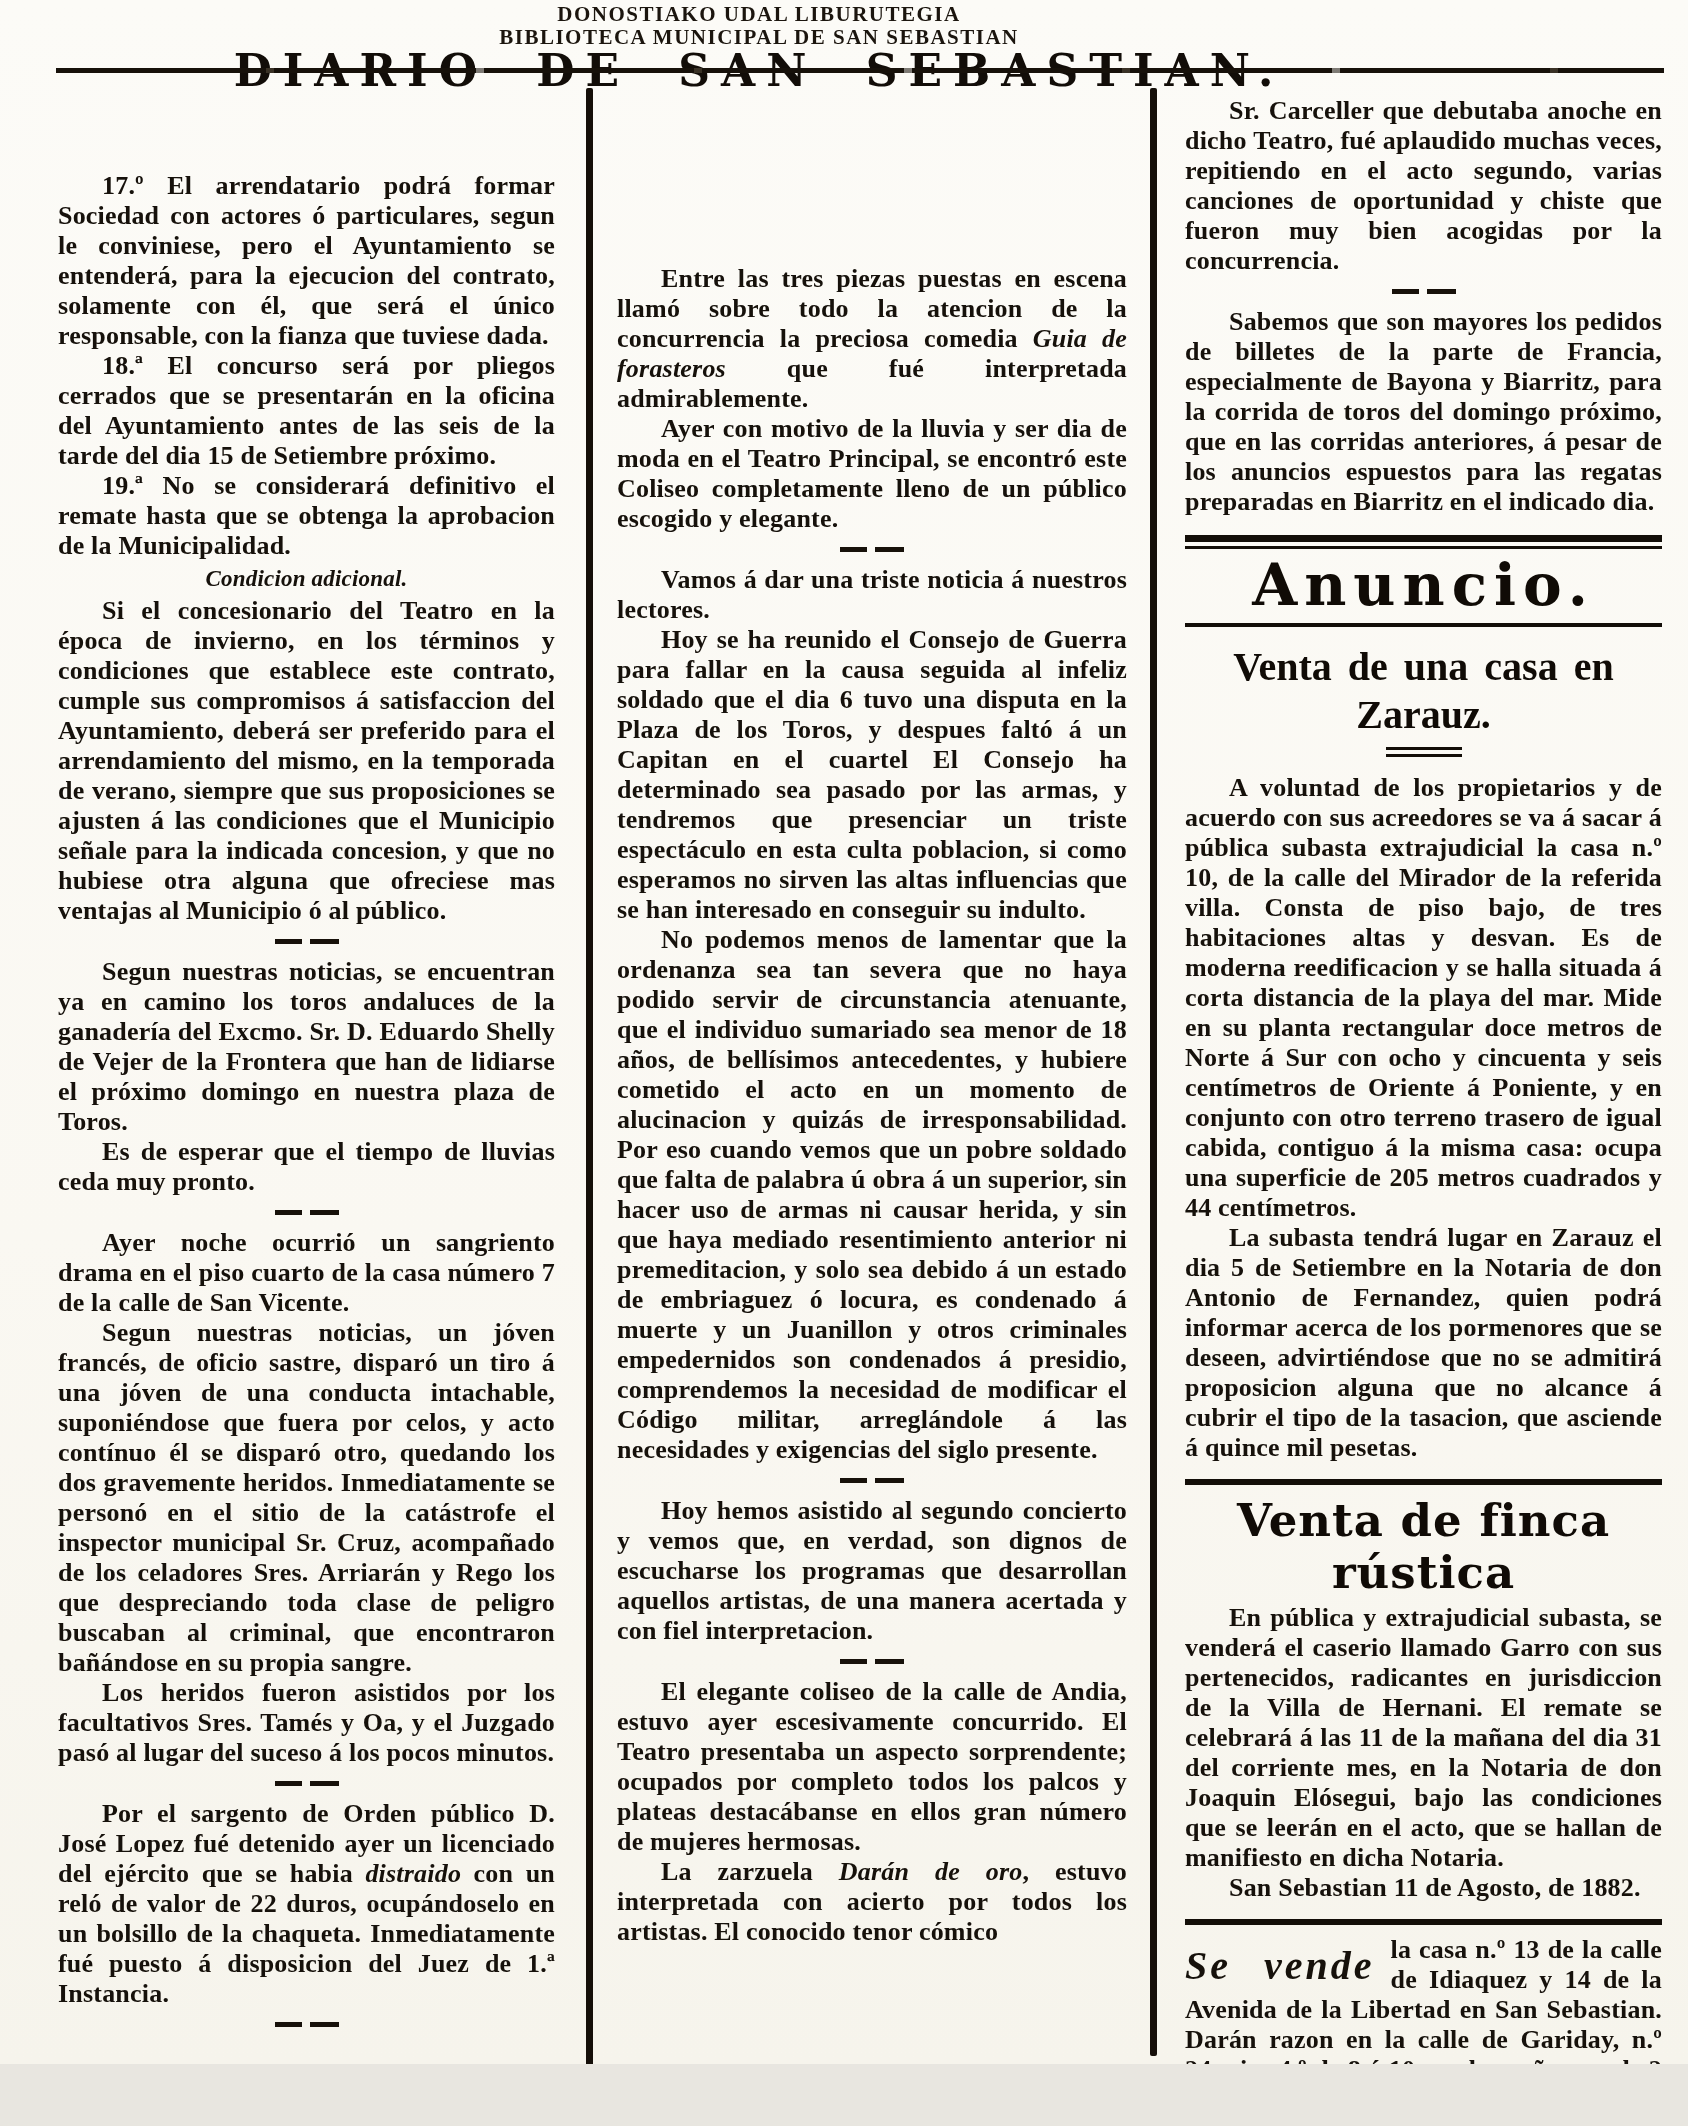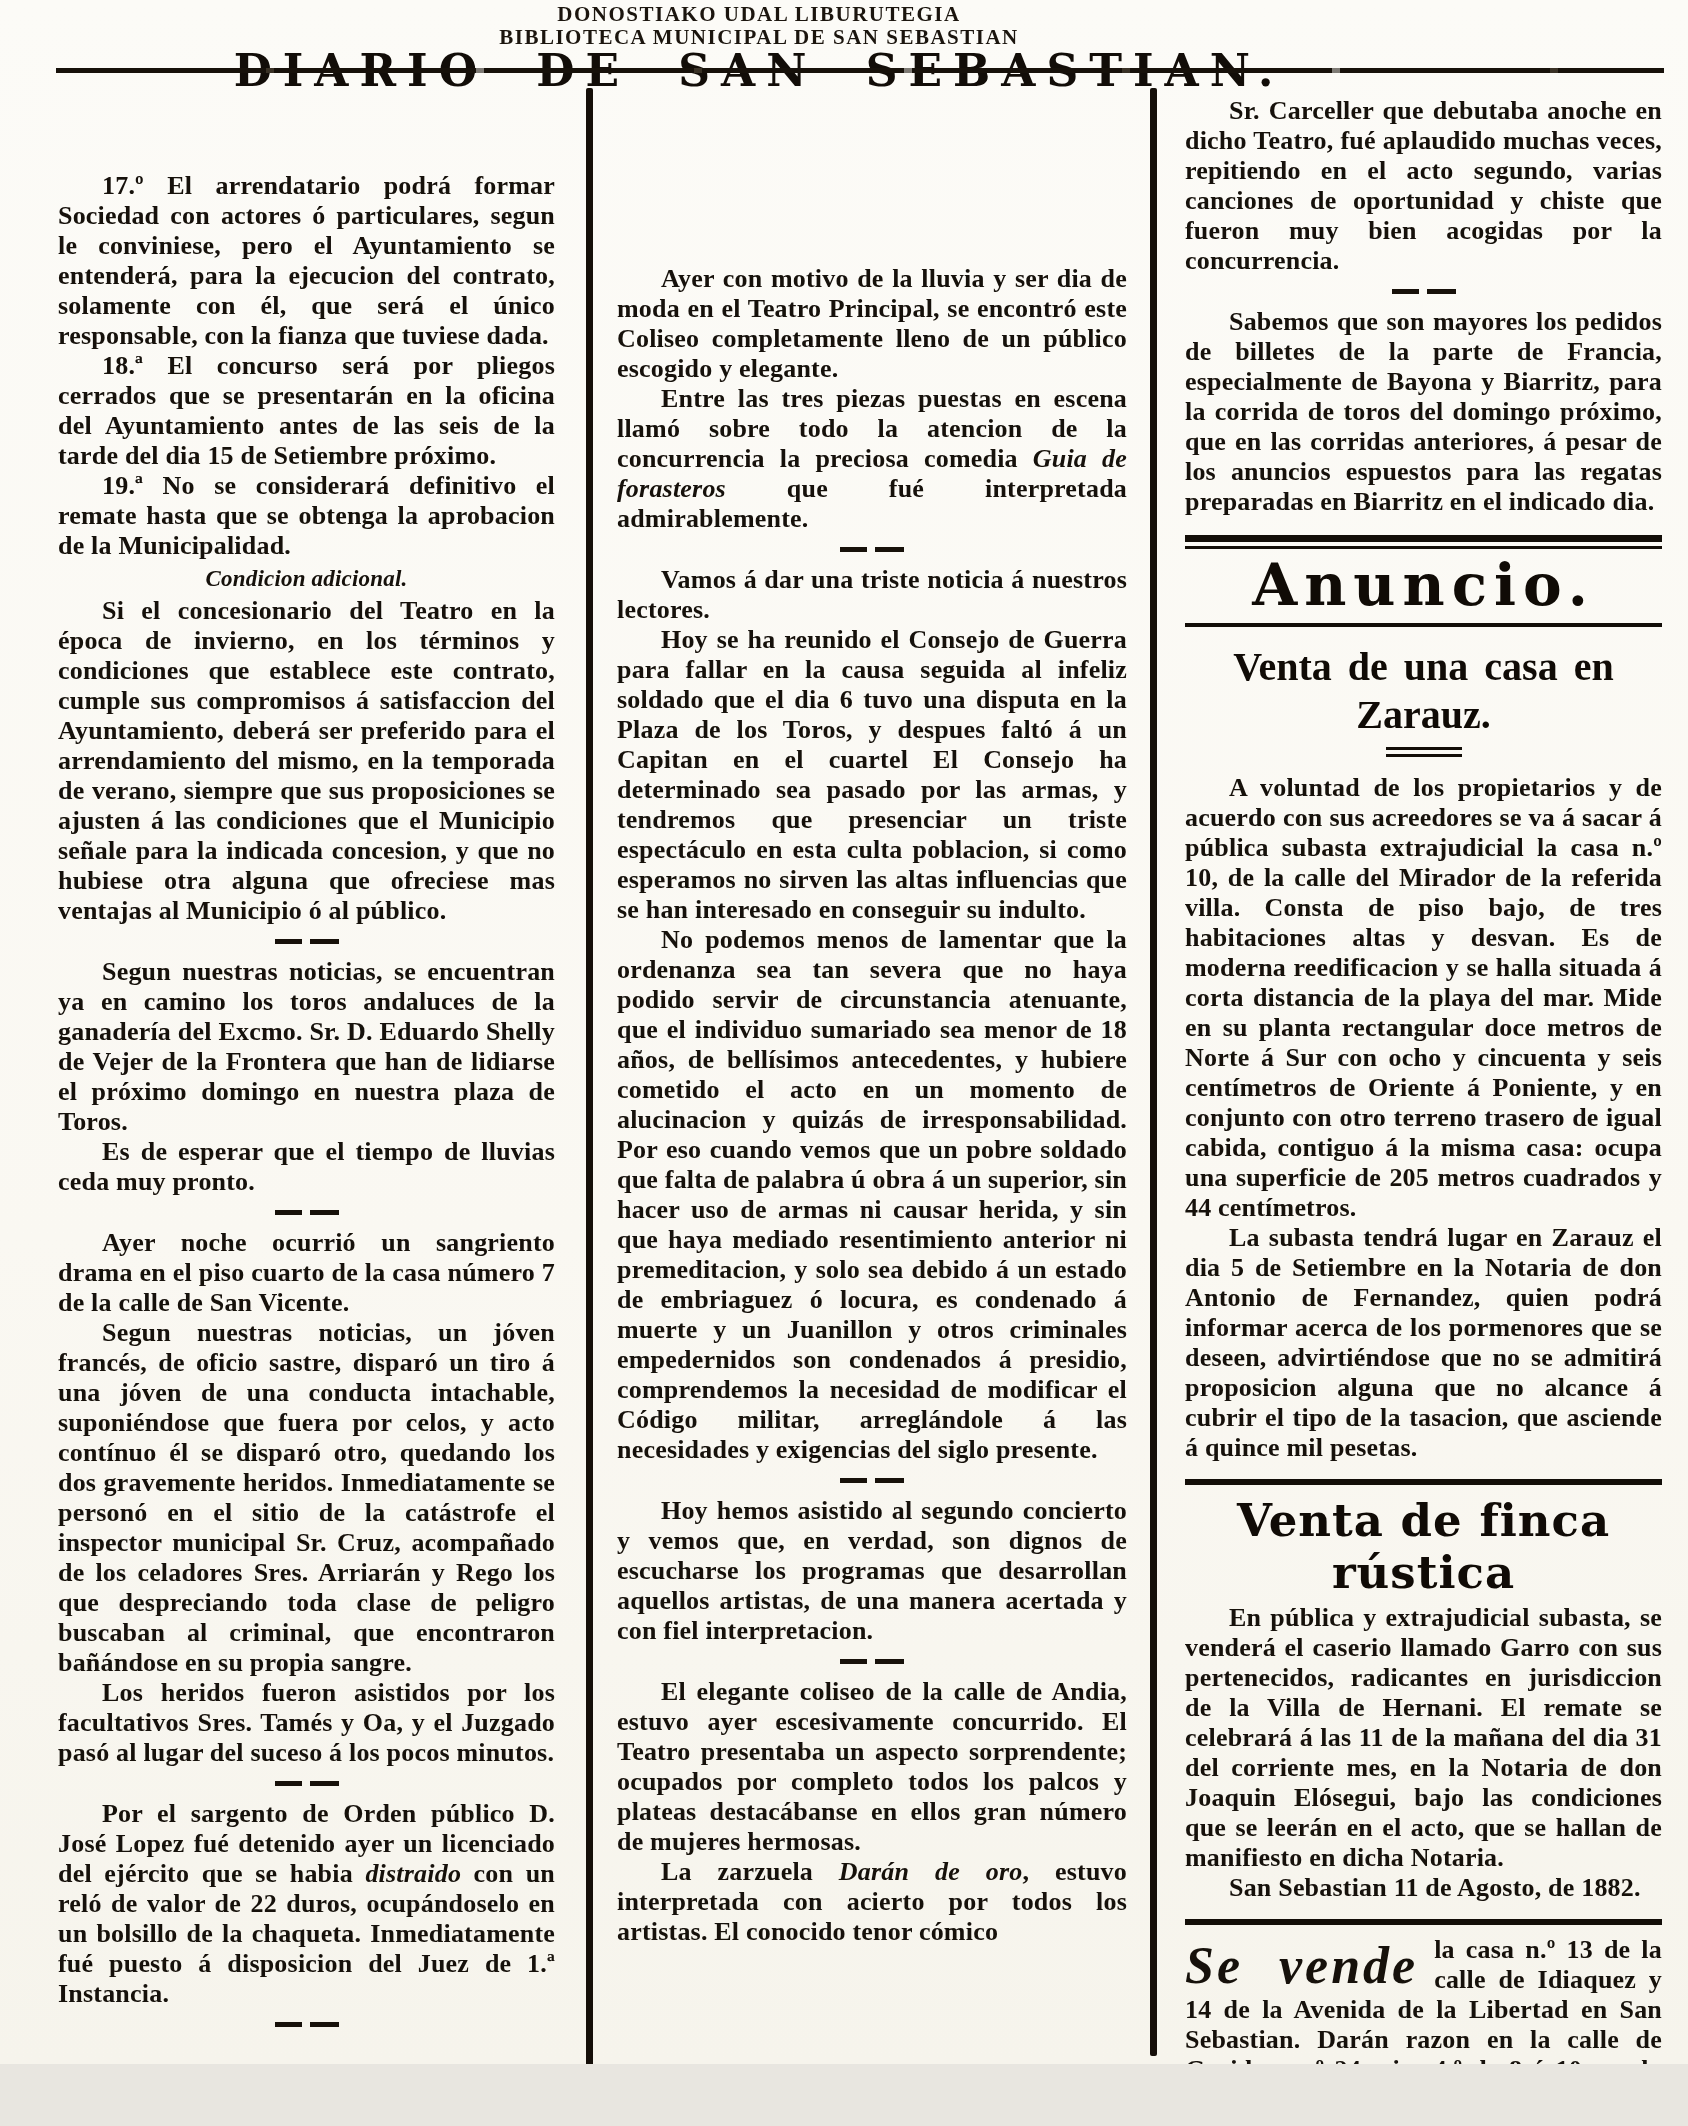--- a/index.html
+++ b/index.html
@@ -45,21 +45,21 @@
     margin:0;
     font-size:26px;line-height:30px;
     text-align:justify;text-indent:44px;
     letter-spacing:.2px;
   }
   .it{font-style:italic;}
   p.p-center-italic{text-align:center;text-indent:0;font-style:italic;font-size:23px;margin:3px 0 2px;}
   p.p-sevende{text-indent:0;margin-top:6px;}
   .sevende{
     float:left;
-    font-size:52px;line-height:54px;
+    font-size:40px;line-height:54px;
     font-style:italic;
     letter-spacing:3px;word-spacing:20px;
     padding:4px 16px 2px 0;
   }
   
   .rule-short{
     width:64px;height:5px;margin:13px auto;
     background:linear-gradient(90deg,#17110a 0 42%,transparent 42% 54%,#17110a 54% 100%);
   }
   .rule-thick-double{height:4px;border-top:7px solid #130e08;border-bottom:3px solid #130e08;margin:18px 0 6px;}
@@ -107,22 +107,22 @@
         <p><span>Es de esperar que el tiempo de lluvias ceda muy pronto.</span></p>
         <div class="rule-short"></div>
         <p><span>Ayer noche ocurrió un sangriento drama en el piso cuarto de la casa número 7 de la calle de San Vicente.</span></p>
         <p><span>Segun nuestras noticias, un jóven francés, de oficio sastre, disparó un tiro á una jóven de una conducta intachable, suponiéndose que fuera por celos, y acto contínuo él se disparó otro, quedando los dos gravemente heridos. Inmediatamente se personó en el sitio de la catástrofe el inspector municipal Sr. Cruz, acompañado de los celadores Sres. Arriarán y Rego los que despreciando toda clase de peligro buscaban al criminal, que encontraron bañándose en su propia sangre.</span></p>
         <p><span>Los heridos fueron asistidos por los facultativos Sres. Tamés y Oa, y el Juzgado pasó al lugar del suceso á los pocos minutos.</span></p>
         <div class="rule-short"></div>
         <p><span>Por el sargento de Orden público D. José Lopez fué detenido ayer un licenciado del ejército que se habia </span><span class="it">distraido</span><span> con un reló de valor de 22 duros, ocupándoselo en un bolsillo de la chaqueta. Inmediatamente fué puesto á disposicion del Juez de 1.ª Instancia.</span></p>
         <div class="rule-short"></div>
       </div>
       <div class="col c2">
+        <p><span>Entre las tres piezas puestas en escena llamó sobre todo la atencion de la concurrencia la preciosa comedia </span><span class="it">Guia de forasteros</span><span> que fué interpretada admirablemente.</span></p>
         <p><span>Ayer con motivo de la lluvia y ser dia de moda en el Teatro Principal, se encontró este Coliseo completamente lleno de un público escogido y elegante.</span></p>
-        <p><span>Entre las tres piezas puestas en escena llamó sobre todo la atencion de la concurrencia la preciosa comedia </span><span class="it">Guia de forasteros</span><span> que fué interpretada admirablemente.</span></p>
         <div class="rule-short"></div>
         <p><span>Vamos á dar una triste noticia á nuestros lectores.</span></p>
         <p><span>Hoy se ha reunido el Consejo de Guerra para fallar en la causa seguida al infeliz soldado que el dia 6 tuvo una disputa en la Plaza de los Toros, y despues faltó á un Capitan en el cuartel El Consejo ha determinado sea pasado por las armas, y tendremos que presenciar un triste espectáculo en esta culta poblacion, si como esperamos no sirven las altas influencias que se han interesado en conseguir su indulto.</span></p>
         <p><span>No podemos menos de lamentar que la ordenanza sea tan severa que no haya podido servir de circunstancia atenuante, que el individuo sumariado sea menor de 18 años, de bellísimos antecedentes, y hubiere cometido el acto en un momento de alucinacion y quizás de irresponsabilidad. Por eso cuando vemos que un pobre soldado que falta de palabra ú obra á un superior, sin hacer uso de armas ni causar herida, y sin que haya mediado resentimiento anterior ni premeditacion, y solo sea debido á un estado de embriaguez ó locura, es condenado á muerte y un Juanillon y otros criminales empedernidos son condenados á presidio, comprendemos la necesidad de modificar el Código militar, arreglándole á las necesidades y exigencias del siglo presente.</span></p>
         <div class="rule-short"></div>
         <p><span>Hoy hemos asistido al segundo concierto y vemos que, en verdad, son dignos de escucharse los programas que desarrollan aquellos artistas, de una manera acertada y con fiel interpretacion.</span></p>
         <div class="rule-short"></div>
         <p><span>El elegante coliseo de la calle de Andia, estuvo ayer escesivamente concurrido. El Teatro presentaba un aspecto sorprendente; ocupados por completo todos los palcos y plateas destacábanse en ellos gran número de mujeres hermosas.</span></p>
         <p><span>La zarzuela </span><span class="it">Darán de oro</span><span>, estuvo interpretada con acierto por todos los artistas. El conocido tenor cómico</span></p>
       </div>

